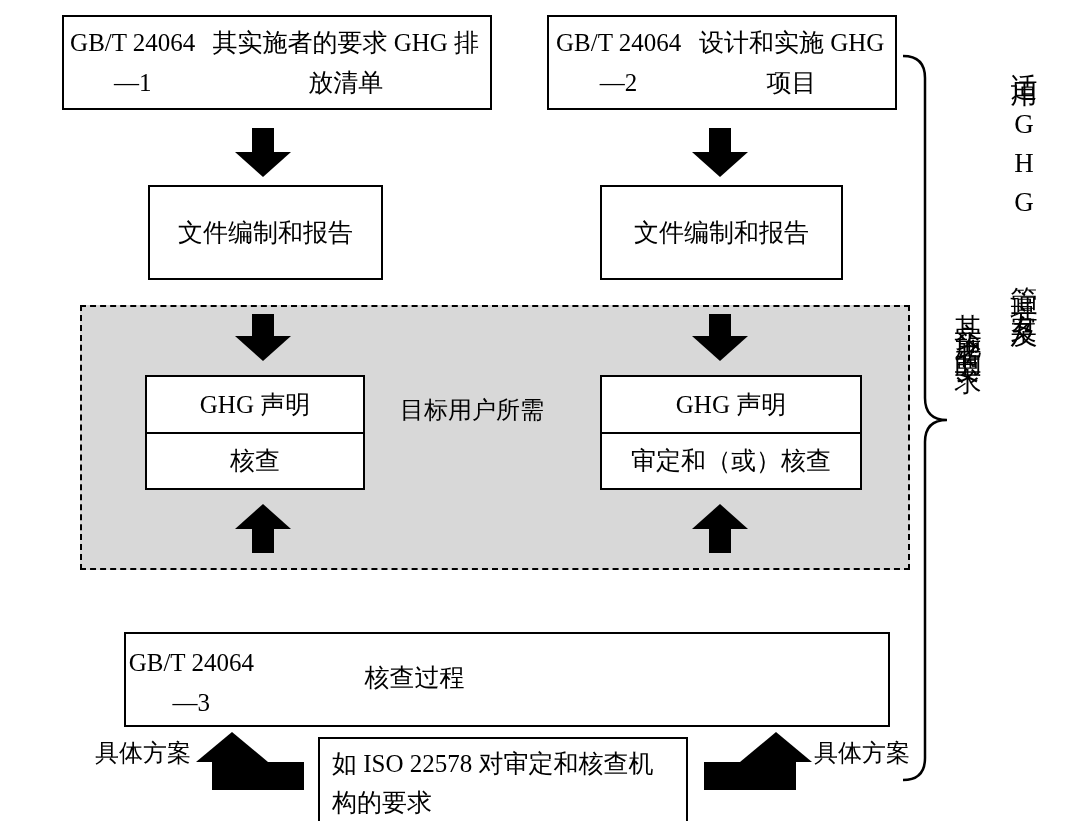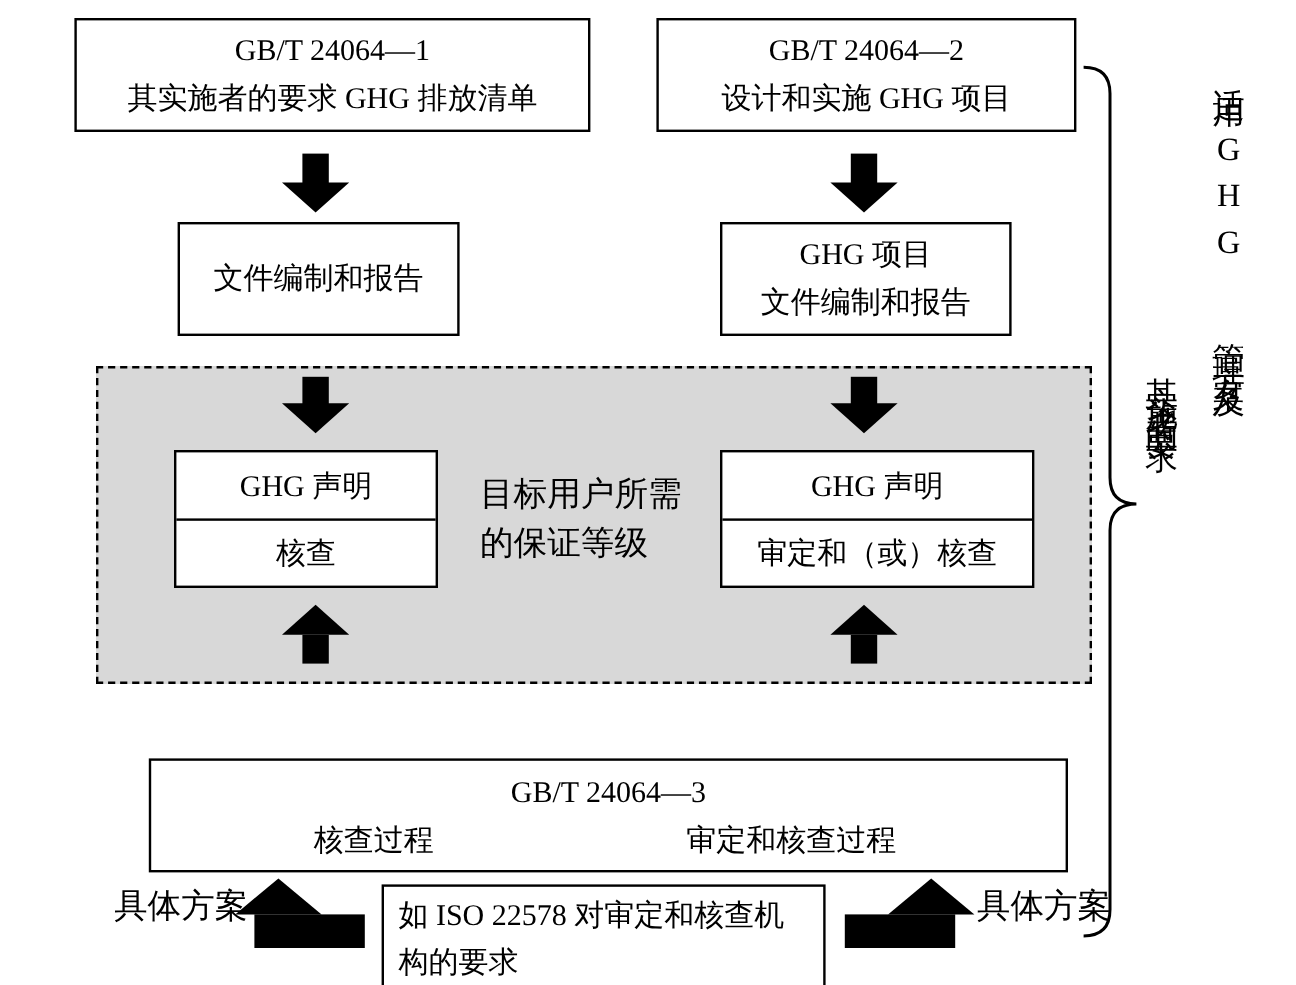--- a/index.html
+++ b/index.html
@@ -3,38 +3,38 @@
 <meta charset="utf-8">
 <style>
   html,body { margin:0; padding:0; background:#ffffff; }
   .canvas {
     position:relative; width:1080px; height:821px; background:#ffffff;
     font-family:"Liberation Serif","DejaVu Serif",serif; color:#000;
     overflow:hidden;
   }
   .box {
     position:absolute; border:2px solid #000; background:#fff;
-    display:flex; flex-direction:column; justify-content:center; align-items:center;
+    display:flex; flex-direction:row; justify-content:center; align-items:center;
     text-align:center; font-size:25px; line-height:1.6; box-sizing:border-box;
   }
   .split-box {
     position:absolute; border:2px solid #000; background:#fff;
     display:flex; flex-direction:column; box-sizing:border-box;
     text-align:center; font-size:25px;
   }
   .split-box .cell {
     flex:1; display:flex; align-items:center; justify-content:center;
   }
   .split-box .cell.top { border-bottom:2px solid #000; }
   .shaded {
     position:absolute; left:80px; top:305px; width:830px; height:265px;
     background:#d8d8d8; border:2px dashed #000; box-sizing:border-box;
   }
   .floating-label {
-    position:absolute; font-size:28px; line-height:1.45; white-space:nowrap;
+    position:absolute; font-size:24px; line-height:1.45; white-space:nowrap;
   }
   .wide-box-title { margin-top:6px; }
   .wide-box-row { position:relative; width:100%; height:44px;padding-left:20px; }
   .wide-box-row .lbl { position:absolute; text-align:center; }
   .lbl-left  { left:8%;  width:34%; }
   .lbl-right { left:47%; width:45%; }
   .iso-box {
     position:absolute; left:318px; top:737px; width:370px; height:96px;
     border:2px solid #000; background:#fff; box-sizing:border-box;
     font-size:25px; line-height:1.55; text-align:left; padding:6px 10px 0 12px;
@@ -60,44 +60,41 @@
   <div class="box" style="left:535px; top:15px; width:350px; height:95px;margin-left:12px;">
     <div>GB/T 24064—2</div>
     <div>设计和实施 GHG 项目</div>
   </div>
 
   <div class="box" style="left:148px; top:185px; width:235px; height:95px;">
     <div>文件编制和报告</div>
   </div>
 
   <div class="box" style="left:600px; top:185px; width:243px; height:95px;">
-    <div>GHG 项目</div>
     <div>文件编制和报告</div>
   </div>
 
   <div class="split-box" style="left:145px; top:375px; width:220px; height:115px;">
     <div class="cell top">GHG 声明</div>
     <div class="cell">核查</div>
   </div>
 
   <div class="split-box" style="left:600px; top:375px; width:262px; height:115px;">
     <div class="cell top">GHG 声明</div>
     <div class="cell">审定和（或）核查</div>
   </div>
 
   <div class="floating-label" style="left:400px; top:393px;">
     <div>目标用户所需</div>
-    <div>的保证等级</div>
   </div>
 
   <div class="box" style="left:124px; top:600px; width:766px; height:95px; justify-content:center;margin-top:32px;">
     <div class="wide-box-title">GB/T 24064—3</div>
     <div class="wide-box-row">
       <span class="lbl lbl-left">核查过程</span>
-      <span class="lbl lbl-right">审定和核查过程</span>
     </div>
   </div>
 
   <div class="iso-box">
     <div>如 ISO 22578 对审定和核查机</div>
     <div>构的要求</div>
   </div>
 
   <div class="floating-label" style="left:95px; top:736px;">具体方案</div>
   <div class="floating-label" style="left:814px; top:736px;">具体方案</div>

